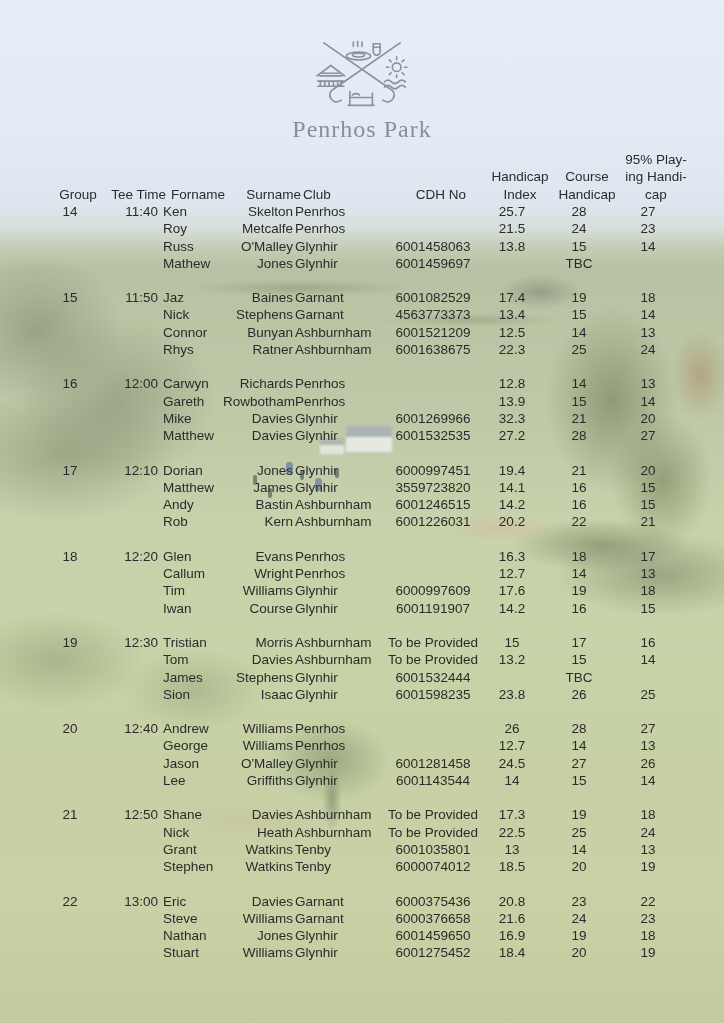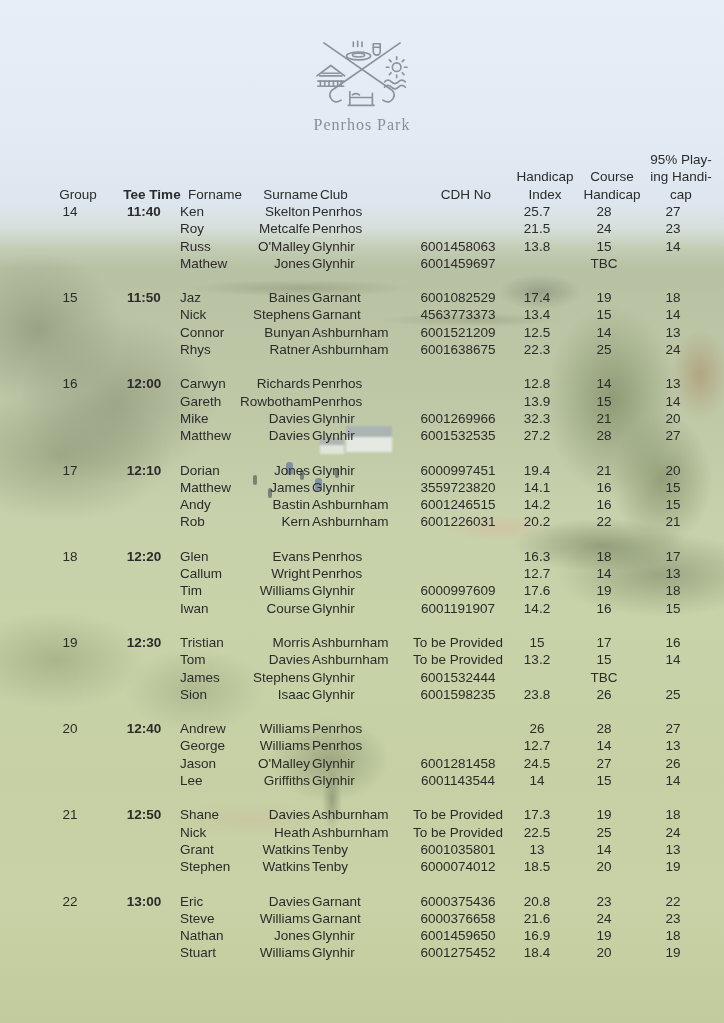--- a/index.html
+++ b/index.html
@@ -49,35 +49,35 @@
     background:linear-gradient(180deg,#a9b1b6 0 42%,#ecefec 42% 100%);opacity:.85;}
   .house.annex{left:320px;top:438px;width:24px;height:16px;opacity:.75;}
   .golfer{position:absolute;width:4px;height:10px;border-radius:2px;background:rgba(58,68,74,.55);filter:blur(.5px);}
   .bag{position:absolute;width:7px;height:13px;border-radius:3px;background:rgba(72,100,158,.55);filter:blur(.5px);}
 
   
   .logo{position:absolute;left:0;top:36px;width:724px;text-align:center;}
   .logo svg{display:block;margin:0 auto;}
   .logo-title{
     margin-top:2px;font-family:"Liberation Serif", serif;
-    font-size:16px;letter-spacing:1px;color:#878f97;
+    font-size:24px;letter-spacing:1px;color:#878f97;
   }
 
   
   .sheet{position:absolute;left:0;top:0;width:724px;color:#2b2b2b;font-size:13.5px;}
   .thead{position:absolute;left:0;top:151px;width:724px;padding-left:8px;}
   .tbody{position:absolute;left:0;top:203px;width:724px;}
   .row{display:flex;height:17.3px;line-height:17.3px;white-space:nowrap;}
   .c{display:block;white-space:nowrap;overflow:visible;}
   .group  {width:48px;margin-left:46px;text-align:center;}
-  .tee    {width:62px;margin-left:19px; text-align:center;font-weight:bold;}
+  .tee    {width:62px;margin-left:2px; text-align:right;}
   .forname{width:58px;margin-left:5px; text-align:left;}
   .surname{width:70px;margin-left:2px; text-align:right;}
   .club   {width:88px;margin-left:2px; text-align:left;}
-  .cdh    {width:96px;margin-left:10px; text-align:center;}
+  .cdh    {width:96px;margin-left:2px; text-align:center;}
   .hi     {width:58px;margin-left:2px; text-align:center;}
   .ch     {width:68px;margin-left:4px; text-align:center;}
   .ph     {width:66px;margin-left:2px; text-align:center;}
   .group-block{margin-bottom:17px;}
 </style>
 </head>
 <body>
 
 <div class="page">
 

